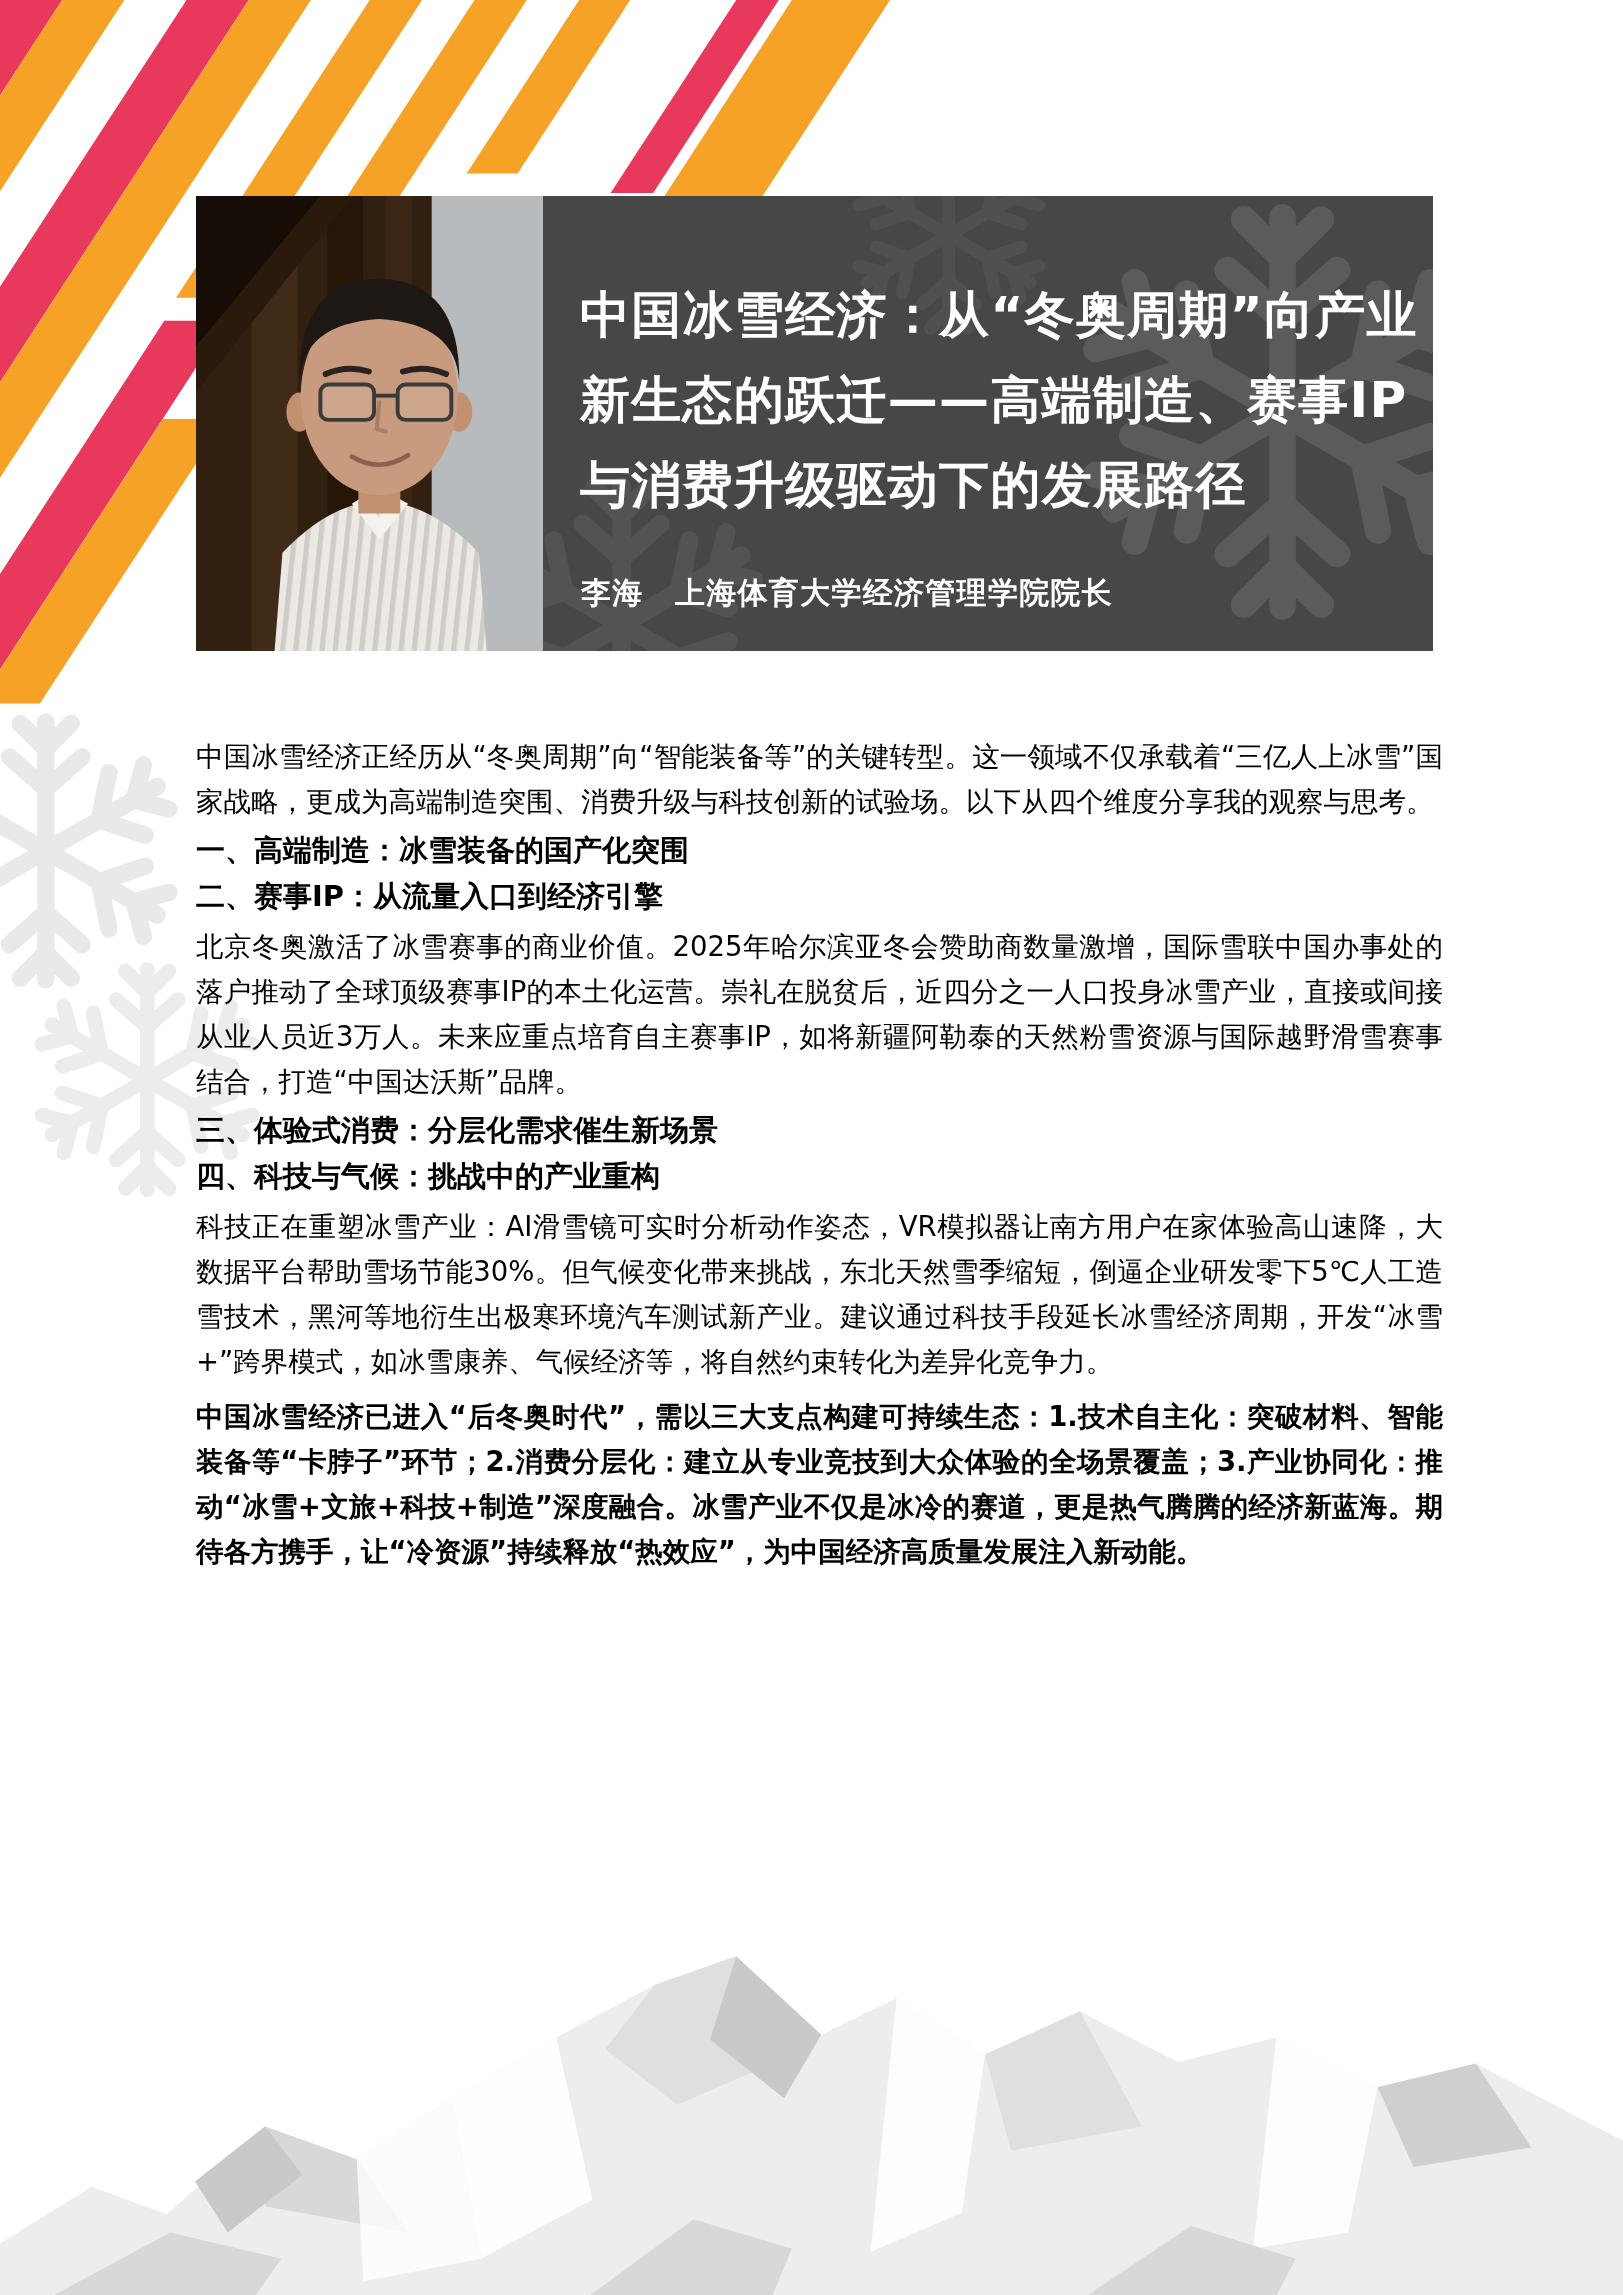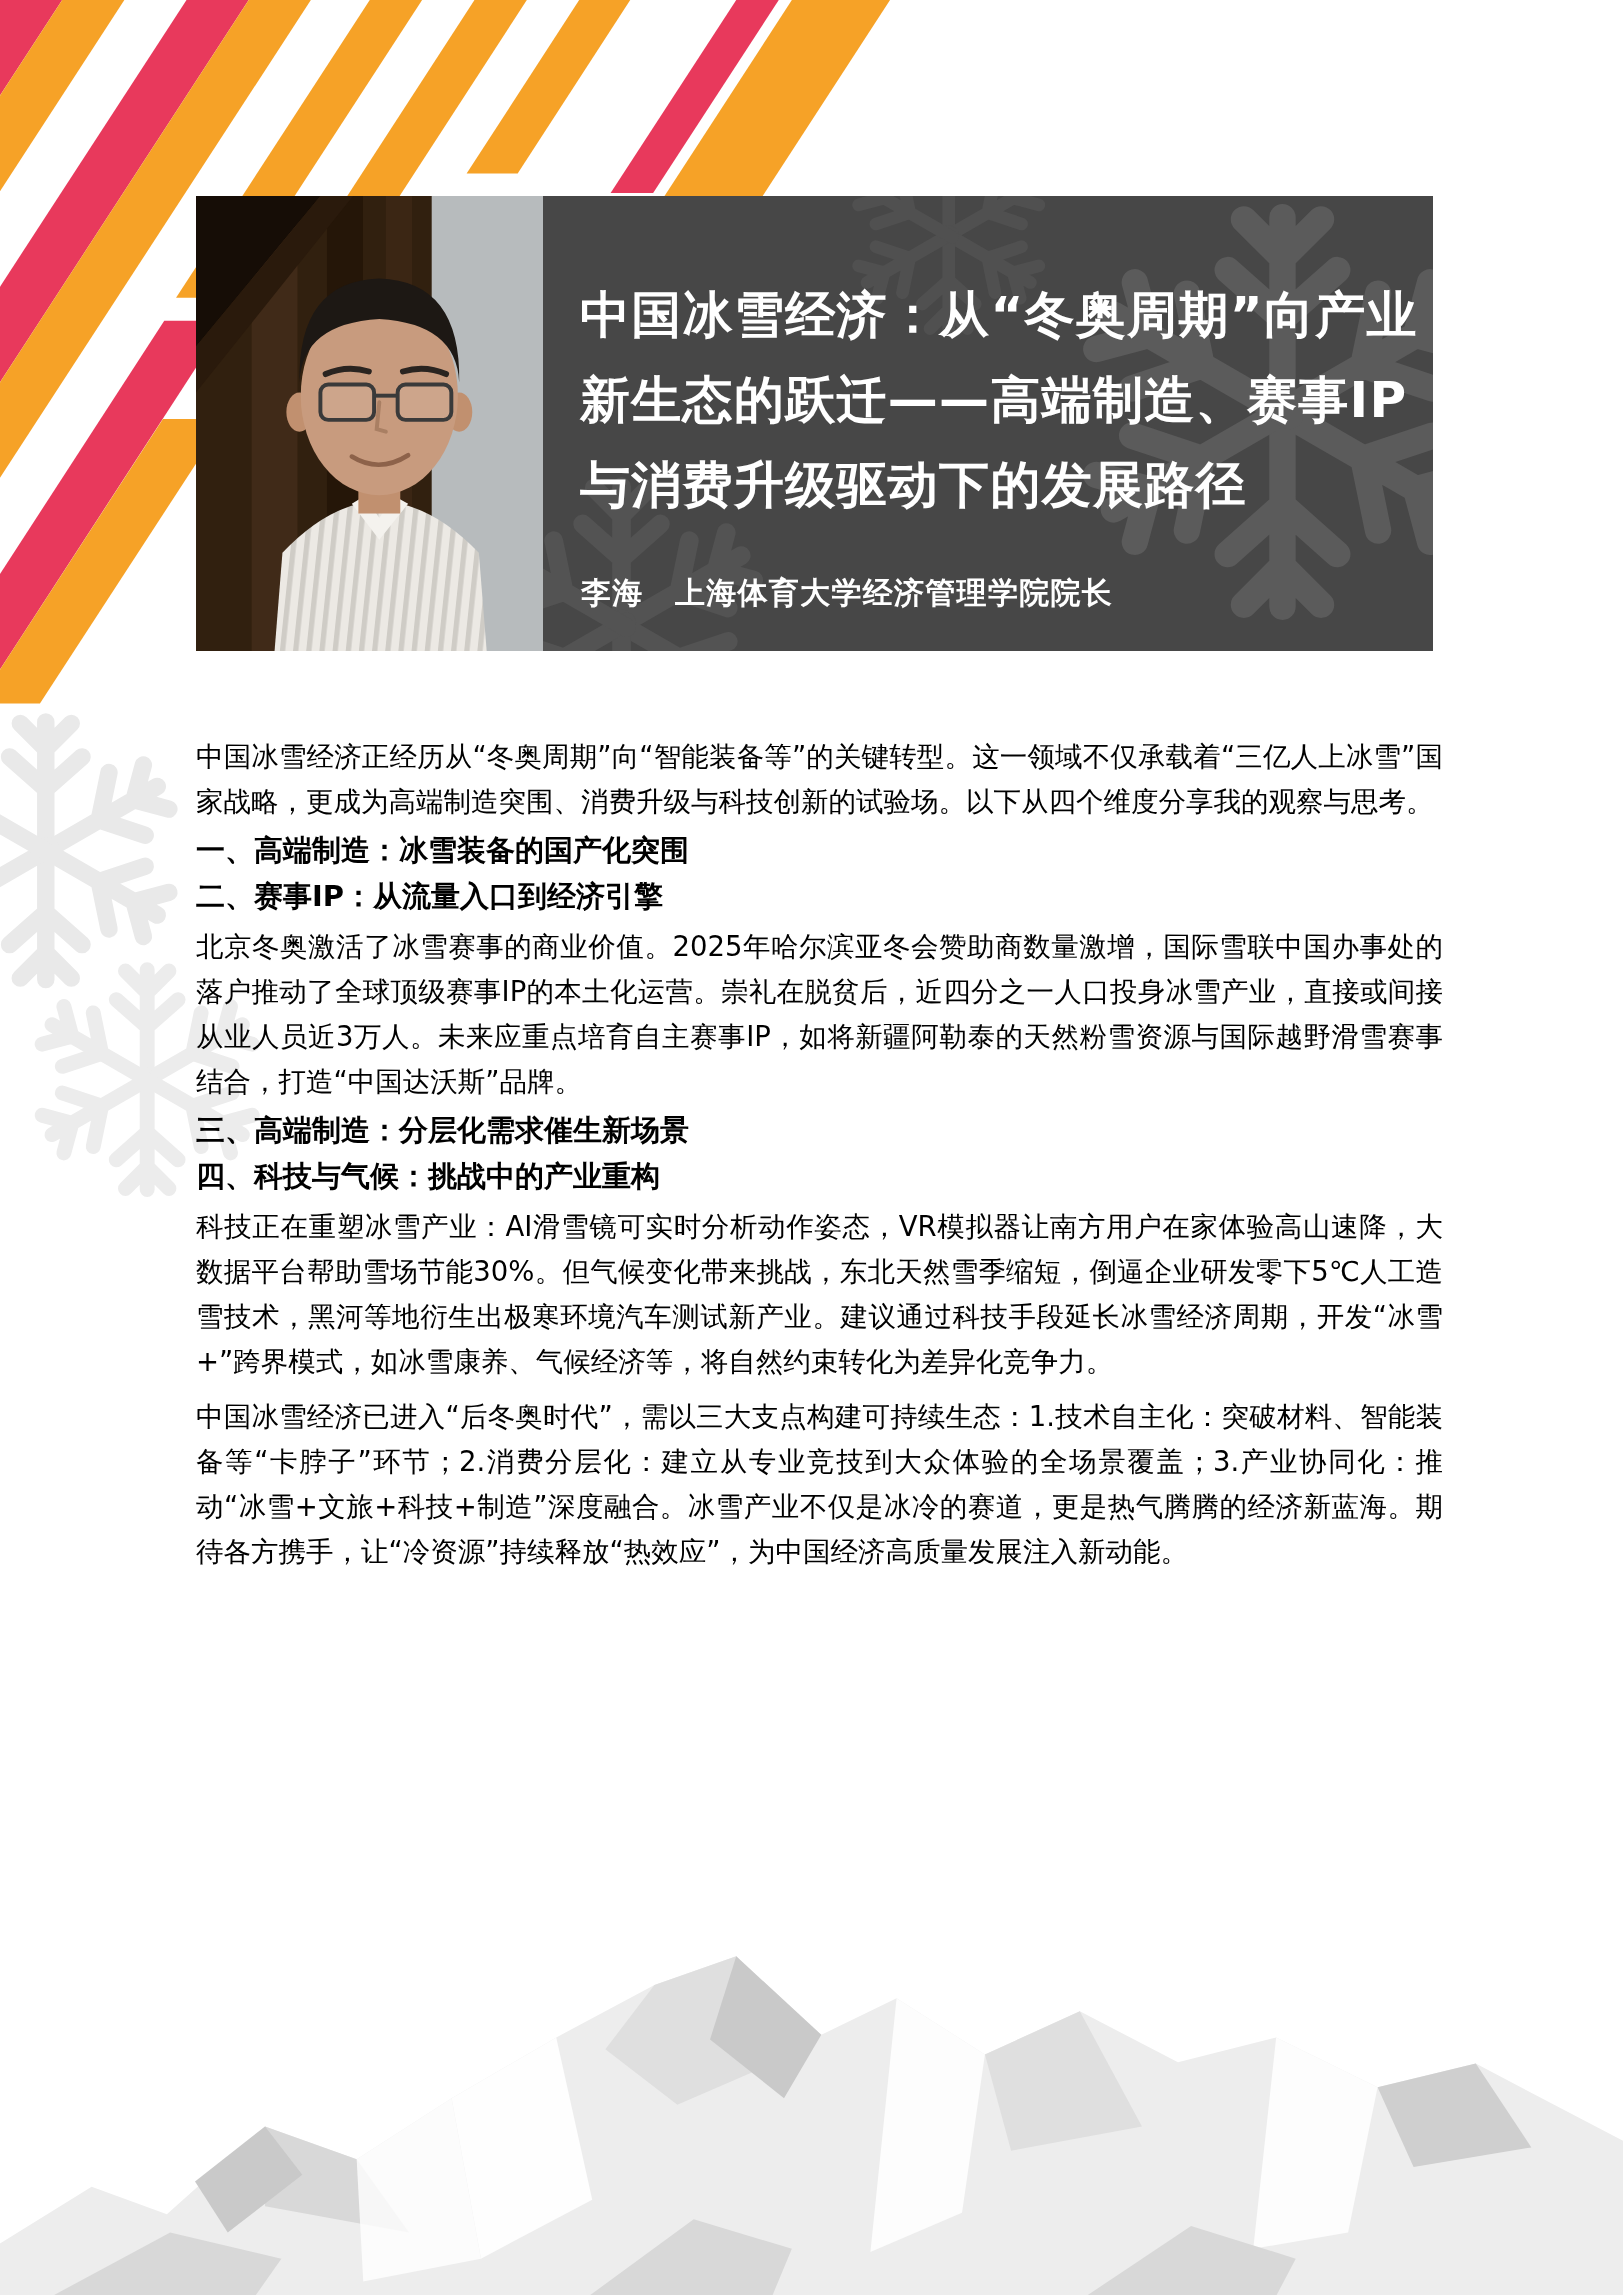--- a/index.html
+++ b/index.html
@@ -32,21 +32,21 @@
     position:absolute;left:38px;top:377px;width:844px;
     font-size:30px;font-weight:bold;letter-spacing:1.3px;color:#ffffff;z-index:2;
   }
 
   .article{
     position:absolute;left:196px;top:734px;width:1247px;z-index:4;
     color:#000;font-size:27.5px;line-height:45px;text-align:justify;
   }
   .article p{margin:0 0 9.2px 0;}
   .article h2{font-size:29px;line-height:35px;font-weight:bold;margin:7.9px 0 10.5px 0;}
-  .article .closing{}
+  .article .closing{font-weight:bold;}
 </style>
 </head>
 <body>
 
 <div class="page">
 
   <svg width="0" height="0" style="position:absolute">
     <defs>
       <g id="spoke" fill="none" stroke-linecap="round" stroke-width="13">
         <path d="M0,4 L0,-96 M0,-46 L27,-70 M0,-46 L-27,-70 M0,-76 L19,-95 M0,-76 L-19,-95"></path>
@@ -146,21 +146,21 @@
   </div>
 
   <div class="article">
     <p>中国冰雪经济正经历从“冬奥周期”向“智能装备等”的关键转型。这一领域不仅承载着“三亿人上冰雪”国家战略，更成为高端制造突围、消费升级与科技创新的试验场。以下从四个维度分享我的观察与思考。</p>
 
     <h2>一、高端制造：冰雪装备的国产化突围</h2>
 
     <h2>二、赛事IP：从流量入口到经济引擎</h2>
     <p>北京冬奥激活了冰雪赛事的商业价值。2025年哈尔滨亚冬会赞助商数量激增，国际雪联中国办事处的落户推动了全球顶级赛事IP的本土化运营。崇礼在脱贫后，近四分之一人口投身冰雪产业，直接或间接从业人员近3万人。未来应重点培育自主赛事IP，如将新疆阿勒泰的天然粉雪资源与国际越野滑雪赛事结合，打造“中国达沃斯”品牌。</p>
 
-    <h2>三、高端制造：分层化需求催生新场景</h2>
+    <h2>三、体验式消费：分层化需求催生新场景</h2>
 
     <h2>四、科技与气候：挑战中的产业重构</h2>
     <p>科技正在重塑冰雪产业：AI滑雪镜可实时分析动作姿态，VR模拟器让南方用户在家体验高山速降，大数据平台帮助雪场节能30%。但气候变化带来挑战，东北天然雪季缩短，倒逼企业研发零下5℃人工造雪技术，黑河等地衍生出极寒环境汽车测试新产业。建议通过科技手段延长冰雪经济周期，开发“冰雪+”跨界模式，如冰雪康养、气候经济等，将自然约束转化为差异化竞争力。</p>
 
     <p class="closing">中国冰雪经济已进入“后冬奥时代”，需以三大支点构建可持续生态：1.技术自主化：突破材料、智能装备等“卡脖子”环节；2.消费分层化：建立从专业竞技到大众体验的全场景覆盖；3.产业协同化：推动“冰雪+文旅+科技+制造”深度融合。冰雪产业不仅是冰冷的赛道，更是热气腾腾的经济新蓝海。期待各方携手，让“冷资源”持续释放“热效应”，为中国经济高质量发展注入新动能。</p>
   </div>
 
 </div>
 
 

